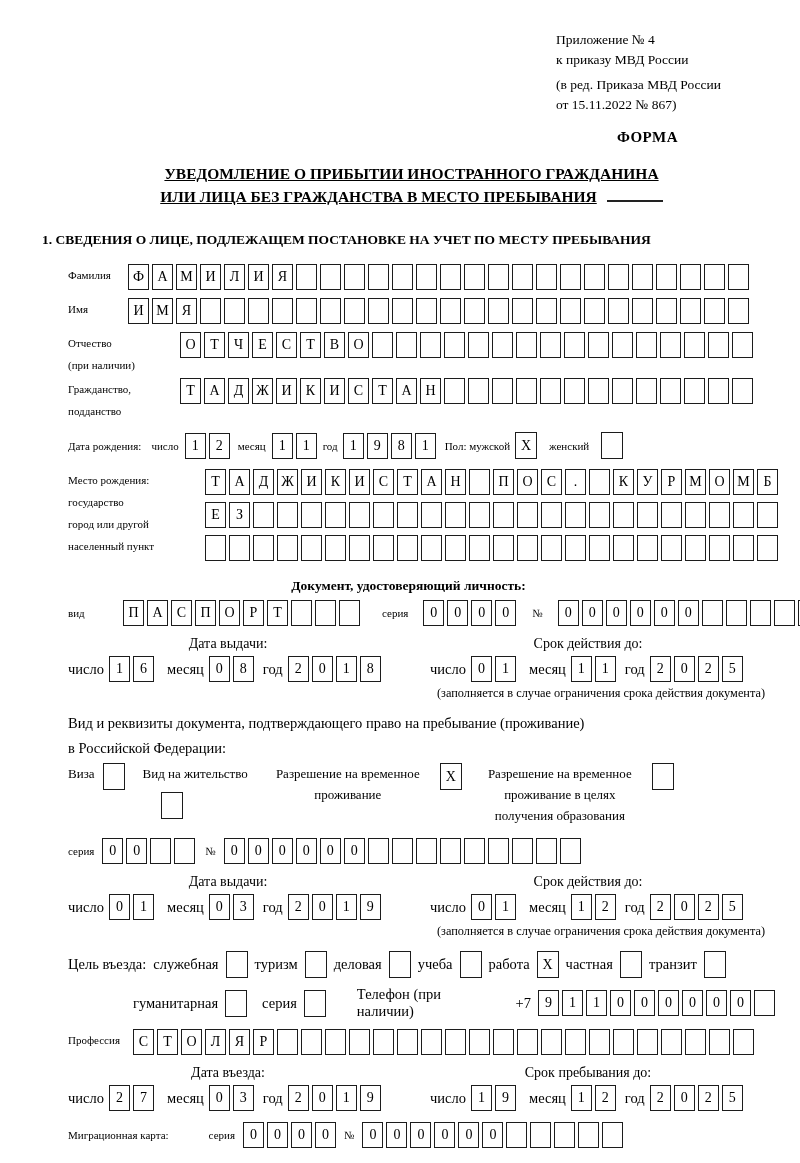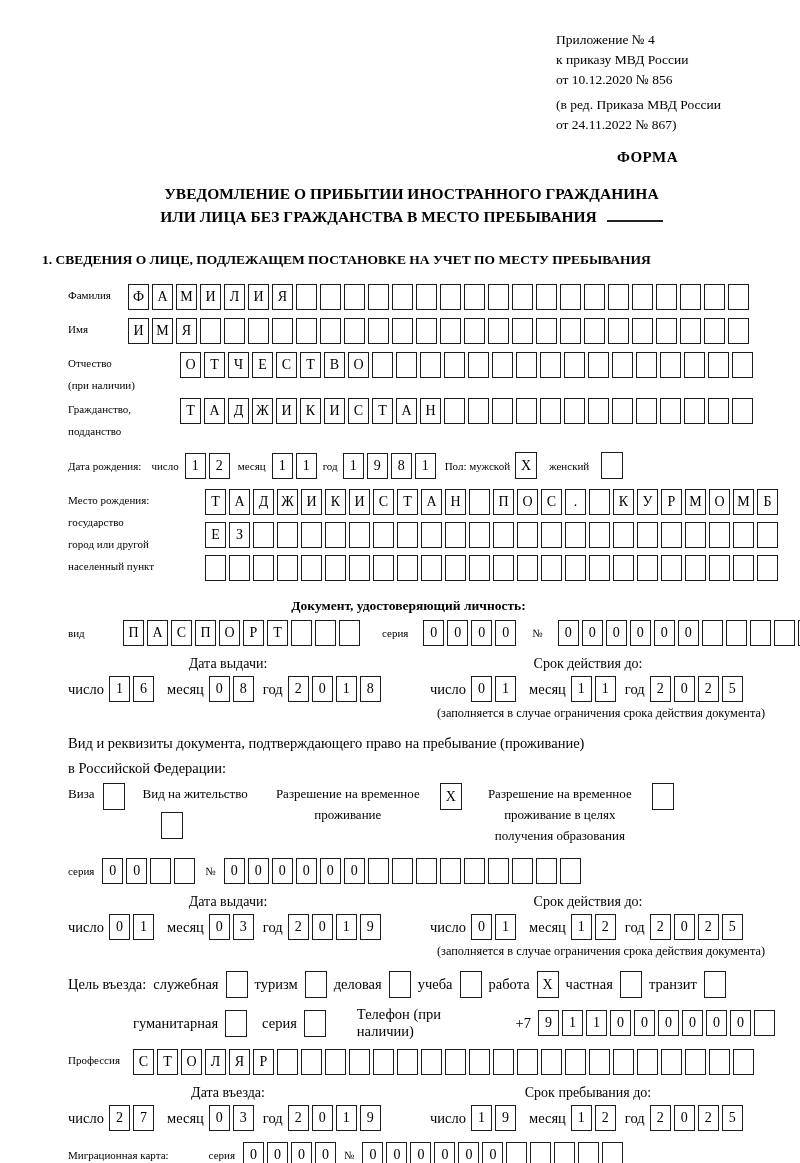--- a/index.html
+++ b/index.html
@@ -5,21 +5,21 @@
   html,body{margin:0;padding:0;background:#ffffff;}
   body{width:800px;height:1163px;font-family:"Liberation Serif","DejaVu Serif",serif;color:#000;overflow:hidden;}
   .page{padding:30px 25px 0 68px;box-sizing:border-box;width:800px;height:1163px;position:relative;}
 
   
   .hdr{margin-left:488px;font-size:13.5px;line-height:20px;}
   .hdr .gap{height:5px;}
   .forma{font-weight:bold;font-size:15px;text-align:right;margin:14px 97px 0 0;letter-spacing:.5px;}
 
   
-  .title{margin-top:16px;text-align:center;font-weight:bold;font-size:15.5px;line-height:23px;margin-left:-20px;}
+  .title{margin-top:16px;text-align:center;font-weight:bold;font-size:15.5px;line-height:23px;margin-left:-20px;text-decoration:underline;}
   .blank-line{display:inline-block;width:56px;border-bottom:2px solid #222;height:14px;margin-left:10px;}
   .sec-head{margin-top:24px;font-weight:bold;font-size:13.5px;margin-left:-26px;}
 
   
   .frow{display:flex;align-items:flex-start;margin-top:8px;}
   .lbl{font-size:11px;line-height:22px;flex:0 0 auto;}
   .cells{display:flex;gap:3px;flex-wrap:nowrap;}
   .cell{box-sizing:border-box;width:21px;height:26px;border:1.7px solid #1c1c1c;display:flex;align-items:center;justify-content:center;font-size:14px;flex:0 0 auto;background:#fff;}
   .cb{box-sizing:border-box;width:22px;height:27px;border:1.7px solid #1c1c1c;display:flex;align-items:center;justify-content:center;font-size:14px;flex:0 0 auto;}
   .stack > .cells{margin-bottom:7px;}
@@ -47,24 +47,23 @@
   .purpose-row{display:flex;align-items:center;gap:7px;font-size:14.5px;margin-top:12px;}
 </style>
 </head>
 <body>
 
 <div class="page">
 
   <div class="hdr">
     <div>Приложение № 4</div>
     <div>к приказу МВД России</div>
-    <div>от 10.12.2020 № 856</div>
     <div class="gap"></div>
     <div>(в ред. Приказа МВД России</div>
-    <div>от 24.11.2022 № 867)</div>
+    <div>от 15.11.2022 № 867)</div>
   </div>
   <div class="forma">ФОРМА</div>
 
   <div class="title">
     <div>УВЕДОМЛЕНИЕ О ПРИБЫТИИ ИНОСТРАННОГО ГРАЖДАНИНА</div>
     <div><span>ИЛИ ЛИЦА БЕЗ ГРАЖДАНСТВА В МЕСТО ПРЕБЫВАНИЯ</span><span class="blank-line"></span></div>
   </div>
 
   <div class="sec-head">1. СВЕДЕНИЯ О ЛИЦЕ, ПОДЛЕЖАЩЕМ ПОСТАНОВКЕ НА УЧЕТ ПО МЕСТУ ПРЕБЫВАНИЯ</div>
 

